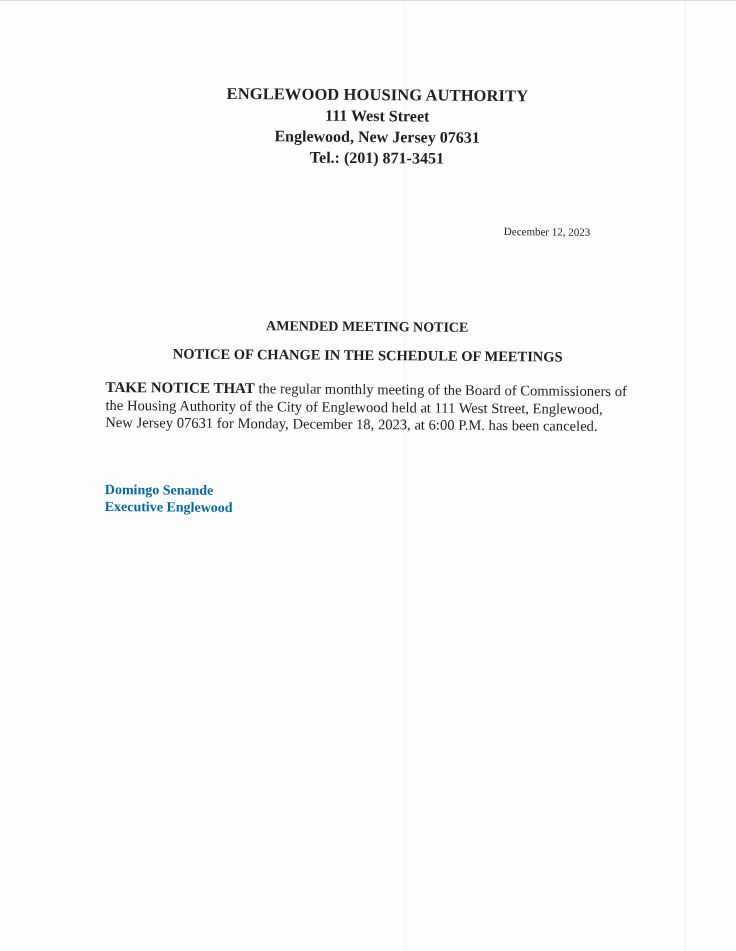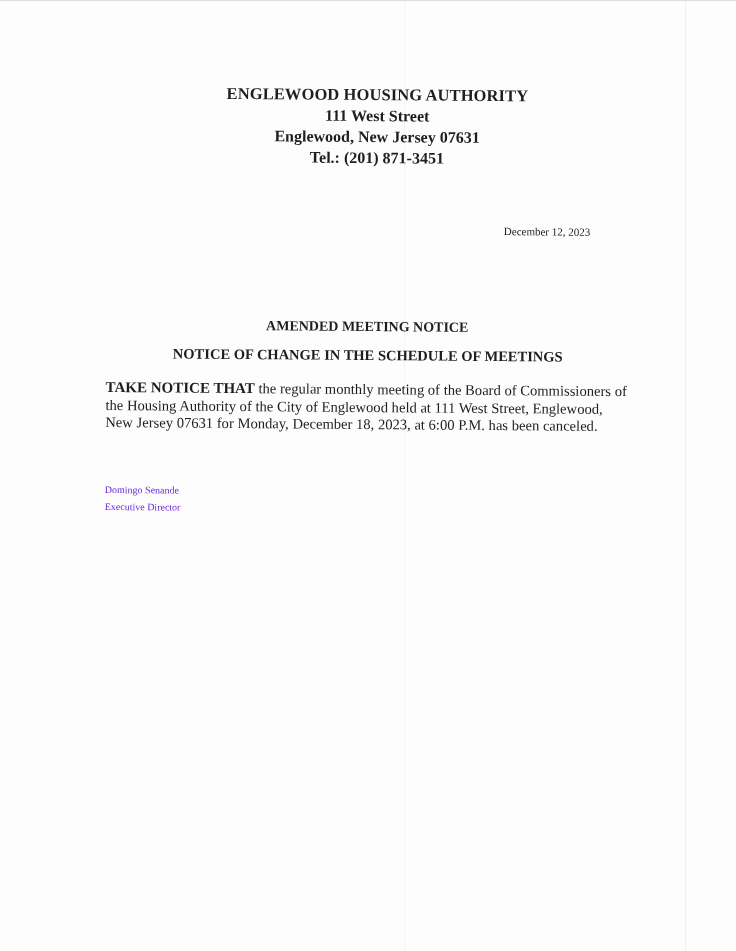--- a/index.html
+++ b/index.html
@@ -99,23 +99,24 @@
       line-height: 17.5px;
     }
     .body-text .lead {
       font-weight: bold;
       font-size: 15px;
     }
     .signature {
       position: absolute;
       left: 108px;
       top: 481px;
-      font-size: 10px;
+      font-size: 14px;
       line-height: 17px;
-      color: #6d28d9;
+      color: #0369a1;
+      font-weight: bold;
     }
   </style>
 </head>
 <body>
 
 <div class="page">
   <div class="top-edge"></div>
   <div class="seam"></div>
   <div class="right-edge"></div>
 
@@ -133,16 +134,16 @@
     <div class="heading2">NOTICE OF CHANGE IN THE SCHEDULE OF MEETINGS</div>
 
     <div class="body-text">
       <div><span class="lead">TAKE NOTICE THAT</span><span> the regular monthly meeting of the Board of Commissioners of</span></div>
       <div>the Housing Authority of the City of Englewood held at 111 West Street, Englewood,</div>
       <div>New Jersey 07631 for Monday, December 18, 2023, at 6:00 P.M. has been canceled.</div>
     </div>
 
     <div class="signature">
       <div>Domingo Senande</div>
-      <div>Executive Director</div>
+      <div>Executive Englewood</div>
     </div>
   </div>
 </div>
 
 </body></html>

